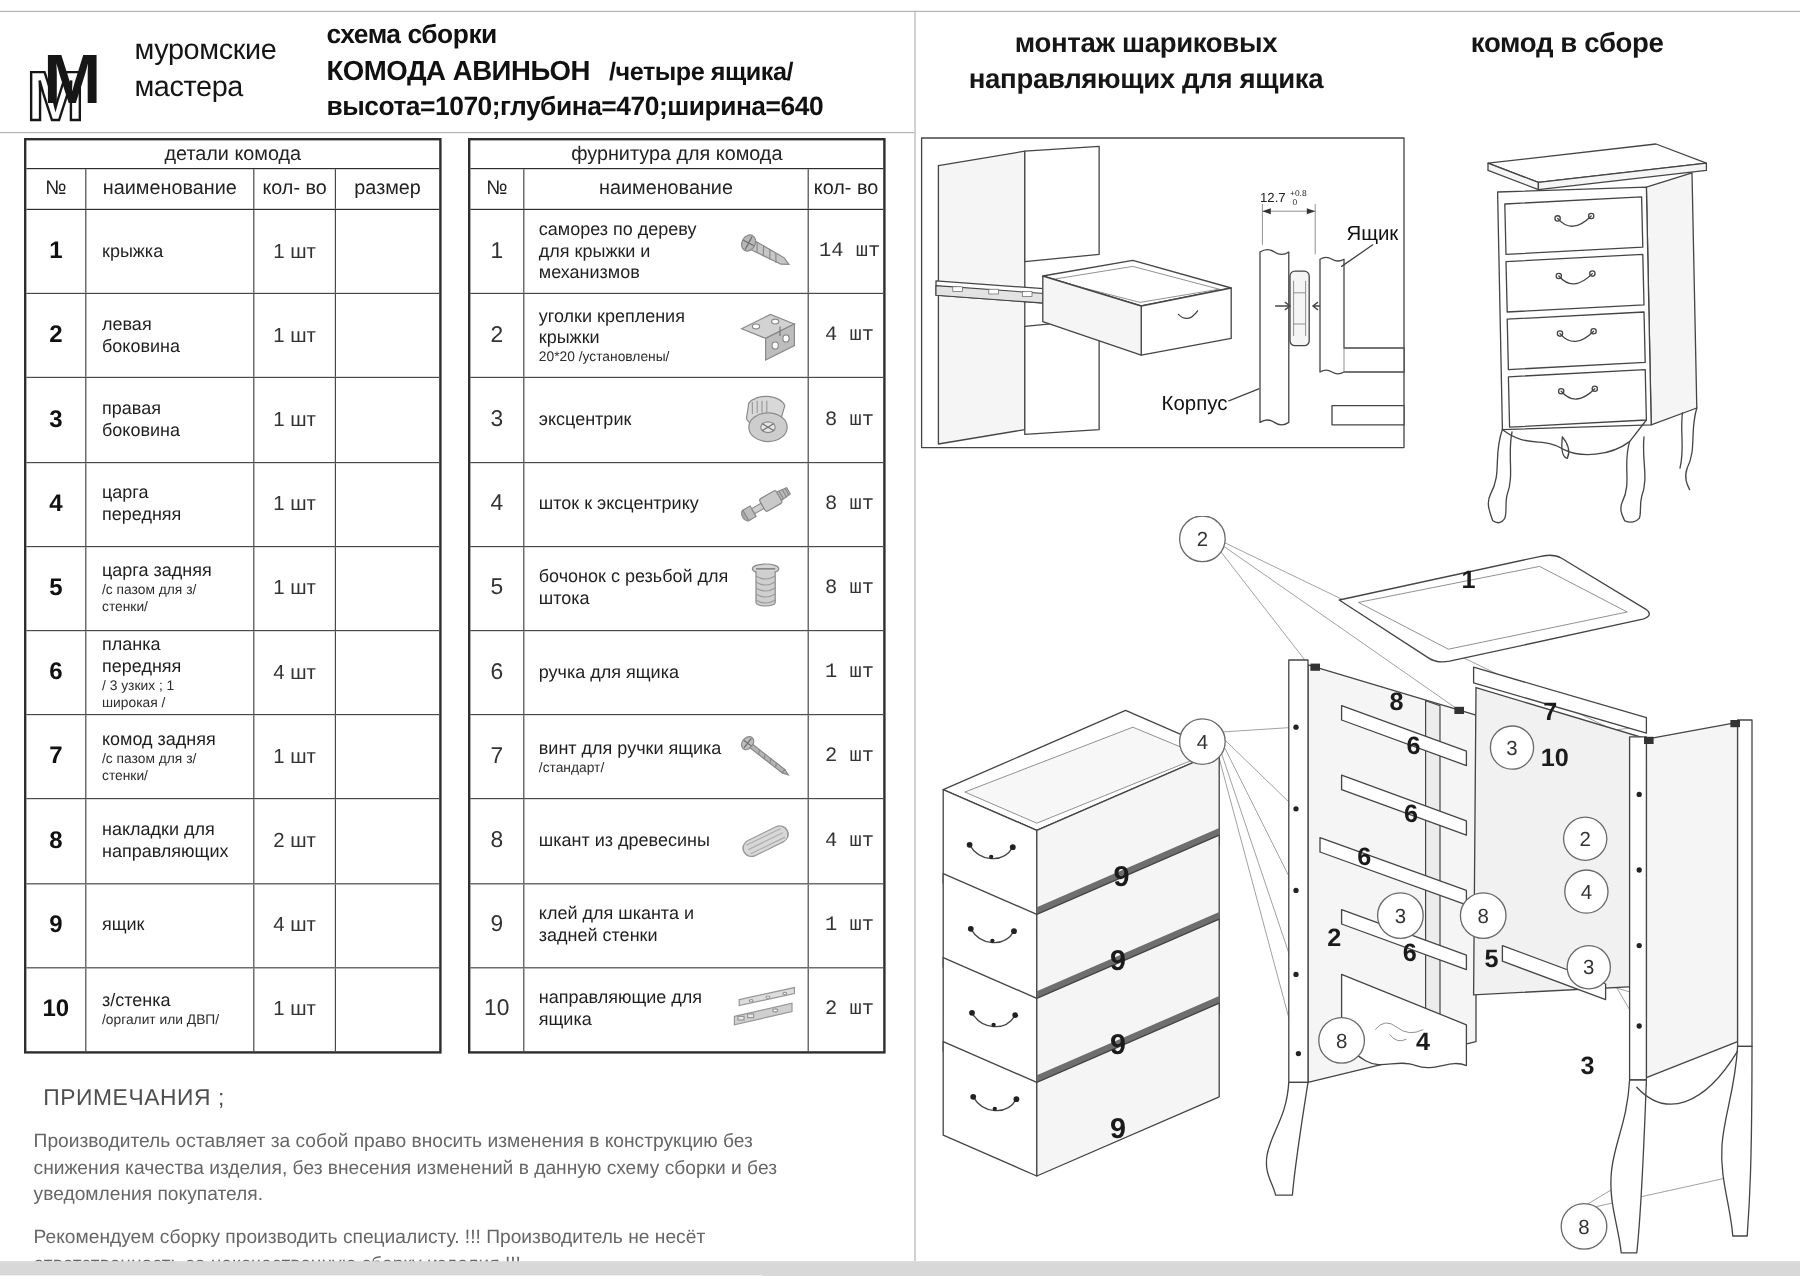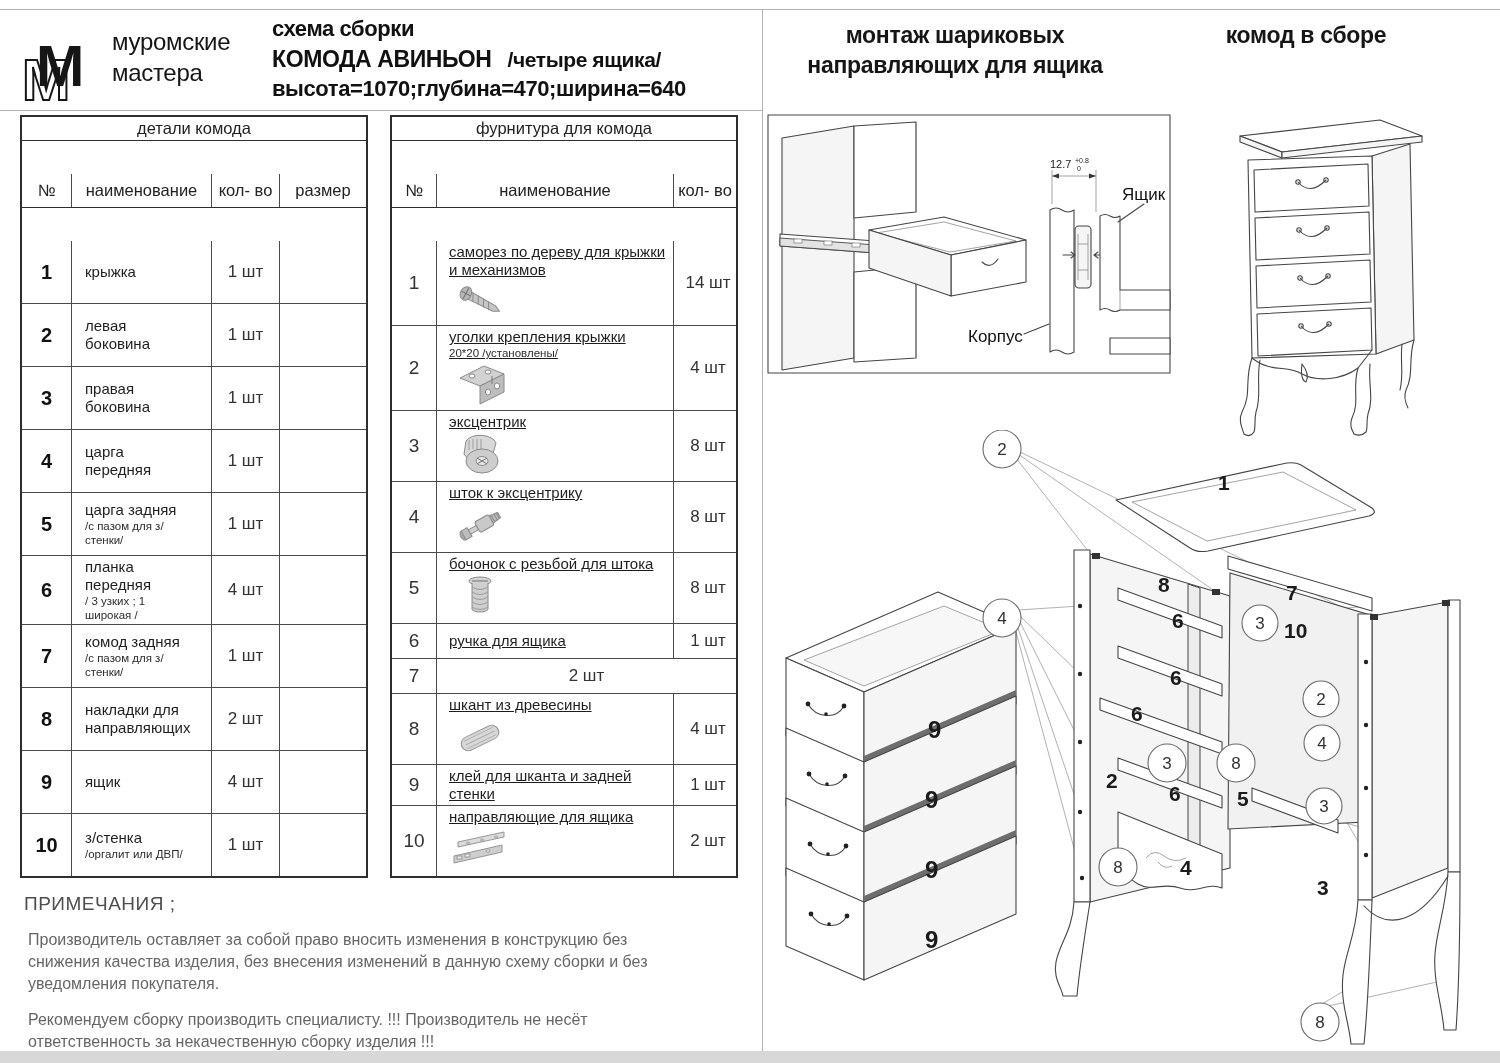--- a/index.html
+++ b/index.html
@@ -20,50 +20,50 @@
   .titleblock .t2 .suffix{font-weight:700;font-size:21px;margin-left:10px;}
   .titleblock .t3{font-size:22px;font-weight:700;margin-top:3px;}
 
   .heading-slides{position:absolute;left:790px;top:20px;width:330px;text-align:center;
                   font-size:23px;line-height:30px;font-weight:700;letter-spacing:-.3px;color:#161616;}
   .heading-assembled{position:absolute;left:1201px;top:22px;width:210px;text-align:center;
                   font-size:23px;font-weight:700;letter-spacing:-.3px;color:#161616;}
 
   
   .tbl{position:absolute;top:115px;width:348px;height:763px;border:2px solid #2e2e2e;
-       display:flex;flex-direction:column;background:#fff;box-sizing:border-box;gap:33px;}
+       display:flex;flex-direction:column;background:#fff;box-sizing:border-box;}
   .tbl.parts{left:20px;}
   .tbl.hw{left:390px;}
   .t-title{height:23px;min-height:23px;border-bottom:1.6px solid #2e2e2e;display:flex;align-items:center;
            justify-content:center;font-size:16.5px;color:#222;}
   .t-head{height:33px;min-height:33px;border-bottom:1.6px solid #2e2e2e;display:flex;font-size:16.5px;color:#222;}
   .t-head>div{display:flex;align-items:center;justify-content:center;box-sizing:border-box;border-right:1.2px solid #4a4a4a;}
   .t-head>div:last-child{border-right:none;}
   .t-body{flex:1;display:flex;flex-direction:column;}
   .tr{flex:1;display:flex;border-bottom:1.2px solid #4a4a4a;}
   .tr:last-child{border-bottom:none;}
   .td{box-sizing:border-box;border-right:1.2px solid #4a4a4a;display:flex;align-items:center;justify-content:center;}
-  .td:last-child{border-right:none;}
+  .td:last-child{border-right:none;font-family:Liberation Mono, monospace;}
   .c-num{width:50px;min-width:50px;font-size:20px;font-weight:700;color:#111;}
   .hw .c-num{width:45px;min-width:45px;font-weight:400;font-size:19px;color:#333;}
   .c-name{width:140px;min-width:140px;flex-direction:column;align-items:flex-start;justify-content:center;
           padding:2px 24px 2px 13px;}
-  .hw .c-name{width:237px;min-width:237px;flex-direction:column;align-items:flex-start;padding:2px 4px 2px 12px;text-decoration:underline;}
+  .hw .c-name{width:237px;min-width:237px;flex-direction:row;align-items:center;padding:2px 4px 2px 12px;}
   .hw .nameblock{flex:1;display:flex;flex-direction:column;justify-content:center;}
   .nm{font-size:15px;line-height:18px;color:#1f1f1f;}
   .sub{font-size:11.5px;line-height:14px;color:#2c2c2c;}
   .sub:empty{display:none;}
   .c-qty{width:68px;min-width:68px;font-size:17px;color:#333;}
   .hw .c-qty{width:auto;flex:1;}
   .c-size{flex:1;}
   .icon-box{width:62px;min-width:62px;display:flex;align-items:center;justify-content:center;}
 
   
   .notes{position:absolute;left:24px;top:893px;width:660px;color:#5c5c5c;}
-  .notes h3{margin:0;font-size:19px;font-weight:400;letter-spacing:.5px;color:#4e4e4e;}
+  .notes h3{margin:12px;font-size:19px;font-weight:400;letter-spacing:.5px;color:#4e4e4e;}
   .notes p{margin:14px 0 0 4px;font-size:16px;line-height:22px;color:#666;}
 
   
   .la{position:absolute;}
   .ln{fill:none;stroke:#454545;stroke-width:1.1;stroke-linejoin:round;stroke-linecap:round;}
   .lnw{fill:#fff;stroke:#454545;stroke-width:1.1;stroke-linejoin:round;}
   .lnlt{fill:#f5f5f5;stroke:#454545;stroke-width:1.1;stroke-linejoin:round;}
   .thin{fill:none;stroke:#7c7c7c;stroke-width:.7;}
   .leader{fill:none;stroke:#8f8f8f;stroke-width:.7;}
   .dot{fill:#222;}
@@ -326,20 +326,37 @@
             <div class="nameblock">
               <div class="nm">ручка для ящика</div>
             </div>
           <span class="icon-box"></span>
           </div>
         <div class="td c-qty">1 шт</div>
         </div>
 
       <div class="tr">
           <div class="td c-num">7</div>
+        <div class="td c-name">
+            <div class="nameblock">
+              <div class="nm">винт для ручки ящика</div>
+              <div class="sub">/стандарт/</div>
+            </div>
+          <span class="icon-box">
+              <svg width="56" height="48" viewBox="0 0 56 48">
+                <g transform="rotate(38 28 24)" stroke="#8a8a8a" stroke-width="1">
+                  <ellipse cx="9" cy="24" rx="4.5" ry="6" fill="#bdbdbd"></ellipse>
+                  <path d="M9,19 v10 M5,24 h8" stroke="#6f6f6f"></path>
+                  <rect x="13" y="22.2" width="34" height="3.6" fill="#b5b5b5"></rect>
+                  <polygon points="47,22.2 52,24 47,25.8" fill="#b5b5b5"></polygon>
+                  <path d="M20,22 l2,4 M26,22 l2,4 M32,22 l2,4 M38,22 l2,4" stroke="#8a8a8a"></path>
+                </g>
+              </svg>
+            </span>
+          </div>
         <div class="td c-qty">2 шт</div>
         </div>
 
       <div class="tr">
           <div class="td c-num">8</div>
         <div class="td c-name">
             <div class="nameblock">
               <div class="nm">шкант из древесины</div>
             </div>
           <span class="icon-box">

